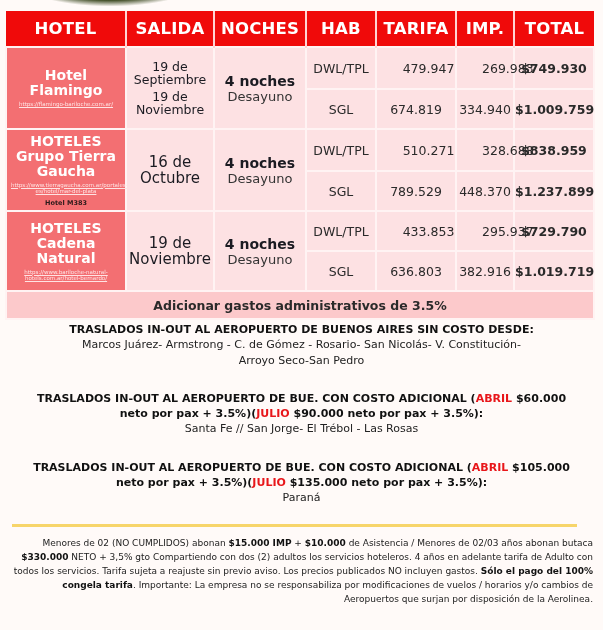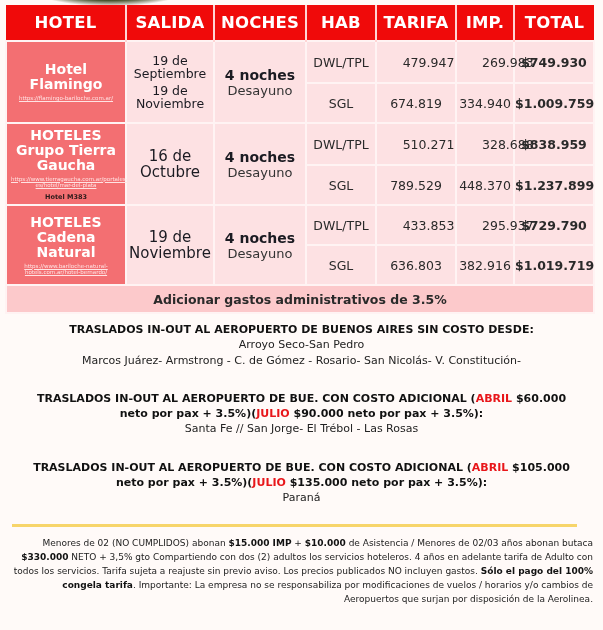--- a/index.html
+++ b/index.html
@@ -14,21 +14,21 @@
     position: absolute; inset: 0; pointer-events: none; z-index: 0;
   }
   .foliage {
     position: absolute; top: -20px; left: 20px; width: 180px; height: 26px;
     background: radial-gradient(ellipse at 50% 0%, #5b6a35 0%, #3f4c24 55%, rgba(63,76,36,0) 72%);
     z-index: 0;
   }
   .page { position: relative; z-index: 1; }
 
   table.rates {
-    position: absolute; left: 5px; top: 5px; width: 588px;
+    position: absolute; left: 5px; top: 11px; width: 588px;
     border-collapse: collapse; table-layout: fixed;
   }
   table.rates th {
     background: #f00a0a; color: #fff; font-weight: bold;
     font-size: 16.5px; height: 36px; text-align: center;
     border-right: 2px solid #ffd4d4; letter-spacing: 0.2px;
     font-family: "DejaVu Sans", sans-serif;
   }
   table.rates th:last-child { border-right: none; }
   table.rates td {
@@ -180,22 +180,22 @@
       </tr>
 
       <tr>
         <td class="footer-row" colspan="7">Adicionar gastos administrativos de 3.5%</td>
       </tr>
     </tbody>
   </table>
 
   <div class="section" style="top:322px">
     <div class="sec-title">TRASLADOS IN-OUT AL AEROPUERTO DE BUENOS AIRES SIN COSTO DESDE:</div>
+    <div class="sec-body">Marcos Juárez- Armstrong - C. de Gómez - Rosario- San Nicolás- V. Constitución-</div>
     <div class="sec-body">Arroyo Seco-San Pedro</div>
-    <div class="sec-body">Marcos Juárez- Armstrong - C. de Gómez - Rosario- San Nicolás- V. Constitución-</div>
   </div>
 
   <div class="section" style="top:391px">
     <div class="sec-title">
       <span>TRASLADOS IN-OUT AL AEROPUERTO DE BUE. CON COSTO ADICIONAL (</span><span class="red">ABRIL</span><span> $60.000</span>
     </div>
     <div class="sec-title">
       <span>neto por pax + 3.5%)(</span><span class="red">JULIO</span><span> $90.000 neto por pax + 3.5%):</span>
     </div>
     <div class="sec-body">Santa Fe // San Jorge- El Trébol - Las Rosas</div>

